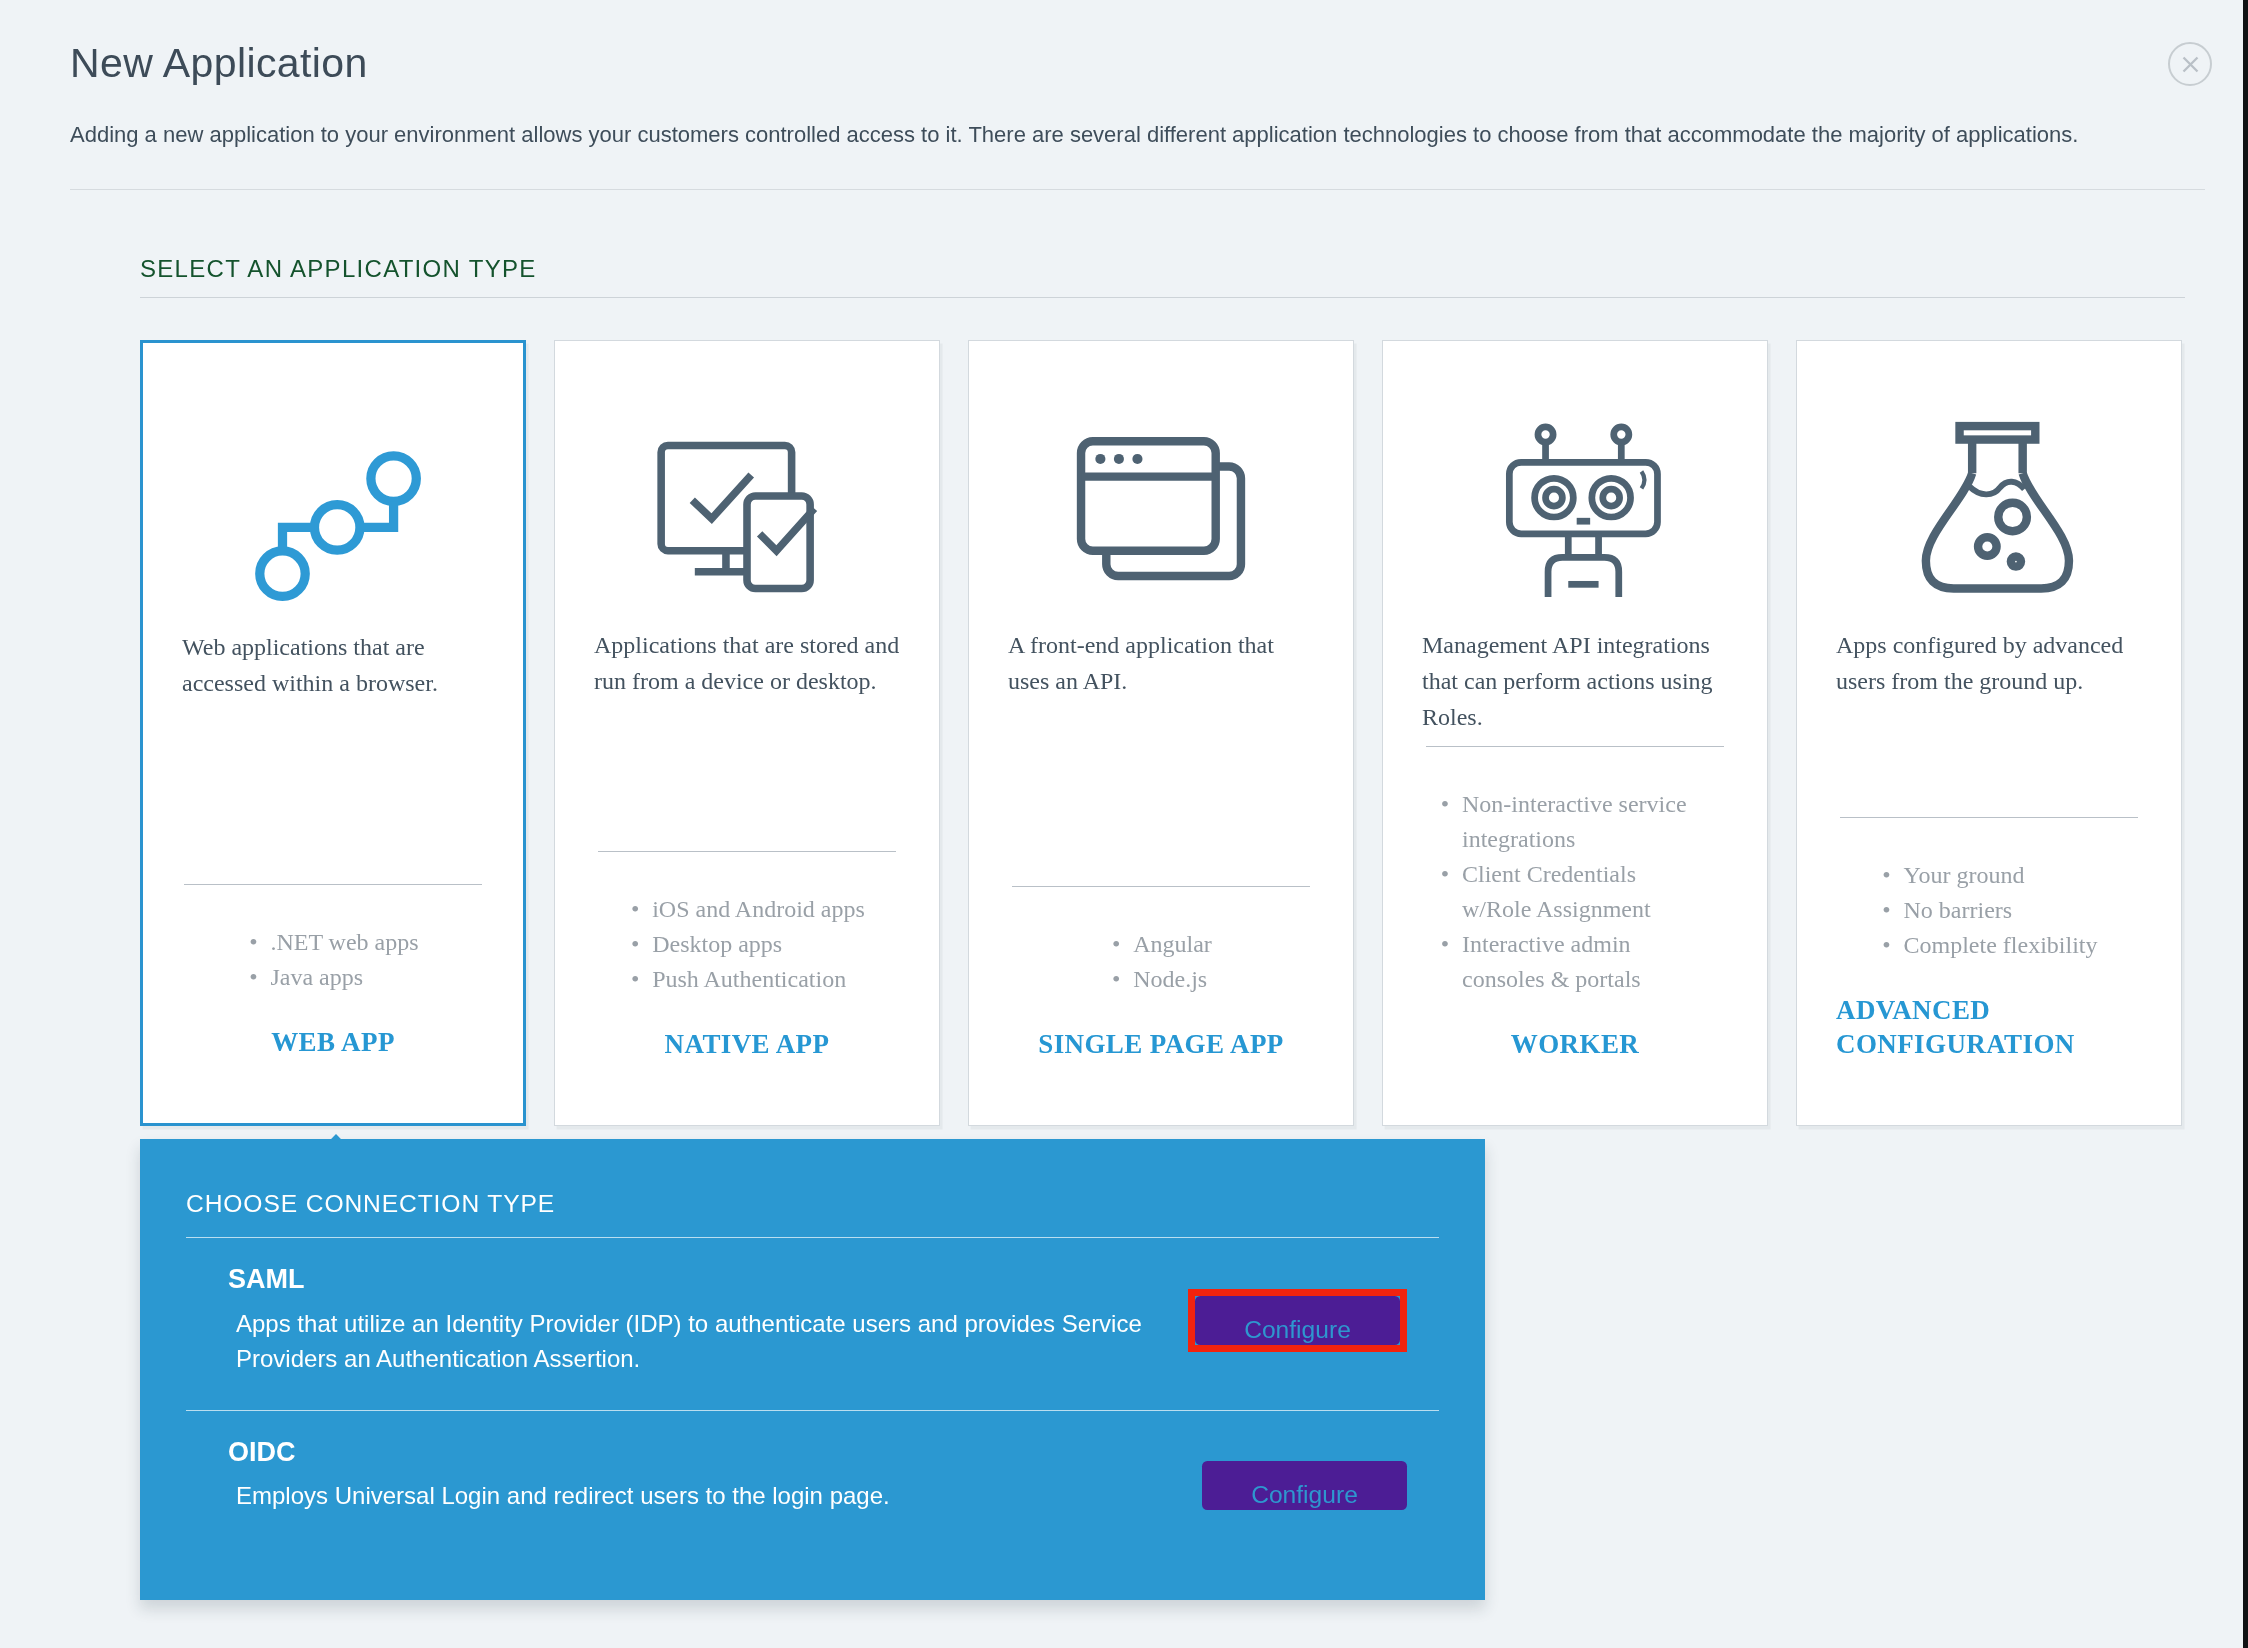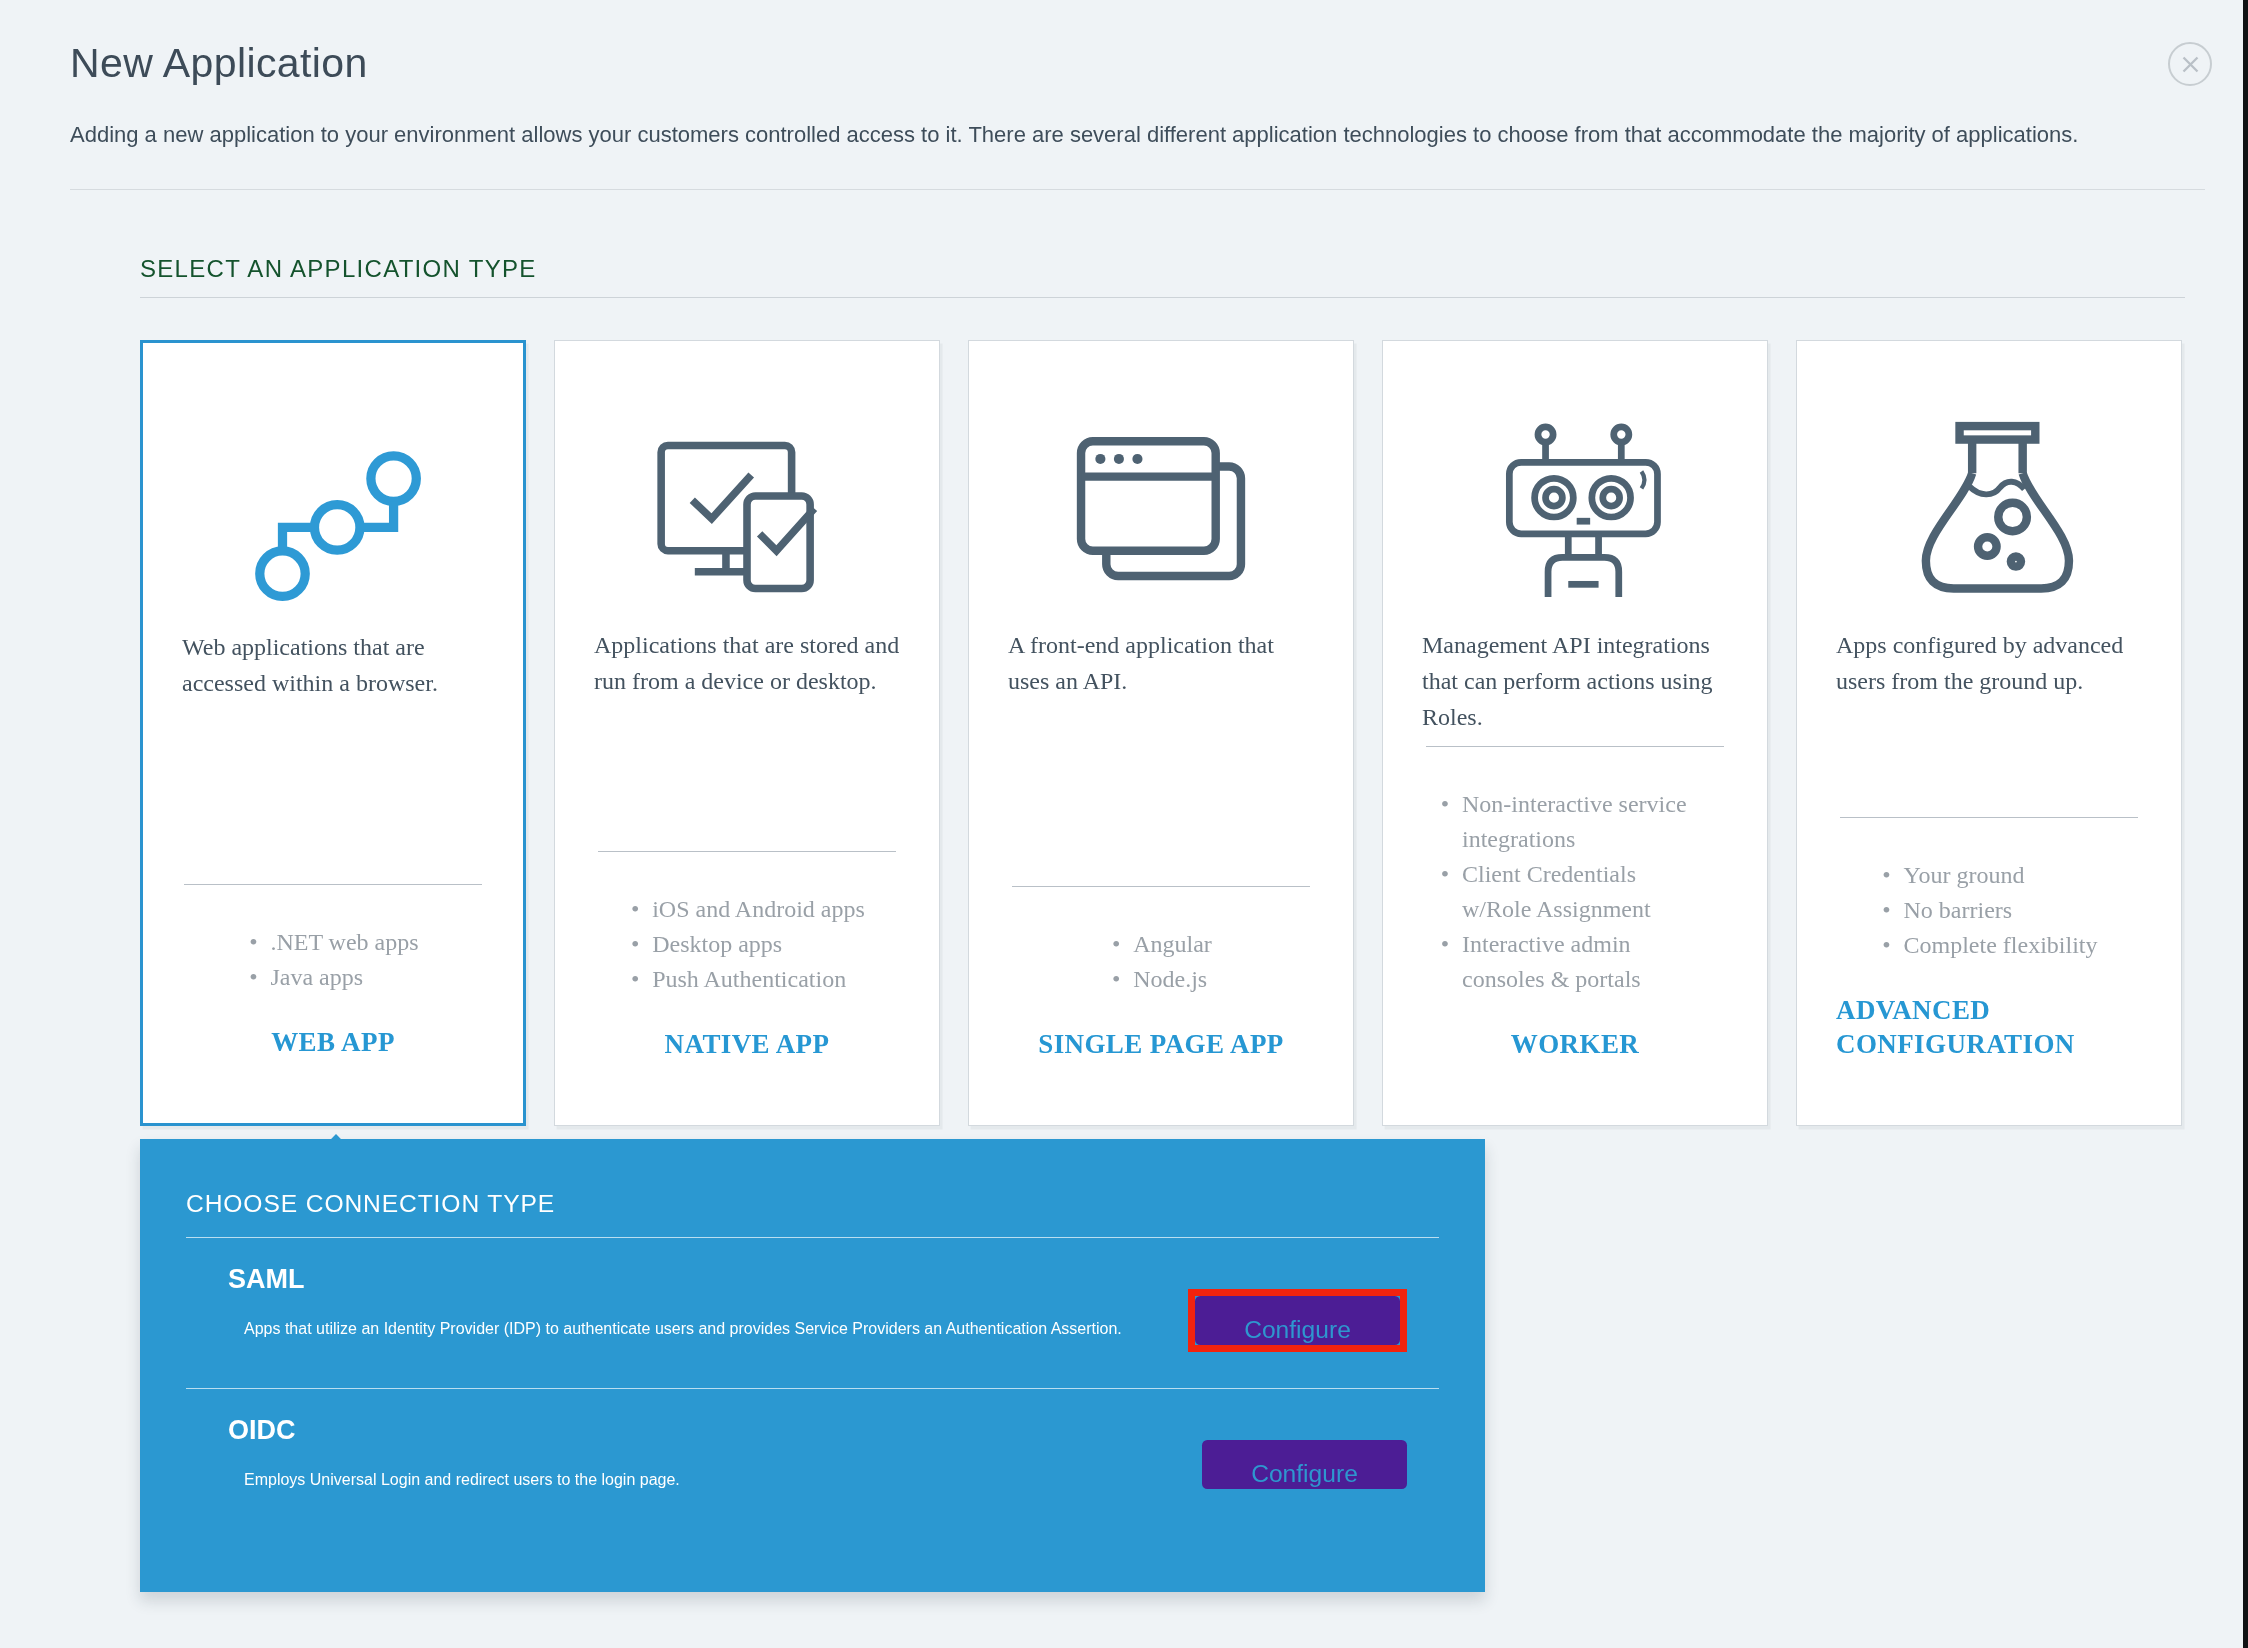--- a/index.html
+++ b/index.html
@@ -59,21 +59,21 @@
   .connection-panel {
     position:relative; margin:13px 0 0 140px; width:1345px;
     background:#2b98d1; padding:51px 46px 53px 46px;
     box-shadow:0 8.8px 14px rgba(30,50,65,0.16);
   }
   .panel-heading { color:#fff; font-size:24.6px; letter-spacing:0.9px; margin:0 0 19.3px 0; font-weight:400; }
   .panel-rule, .row-divider { border:none; border-top:1.8px solid rgba(255,255,255,0.68); margin:0; }
   .panel-row { display:flex; align-items:flex-start; padding:26px 32px 26px 42px; }
   .row-text { flex:1; padding-right:35px; }
   .row-title { color:#fff; font-size:27px; font-weight:bold; margin:0 0 10.5px 0; }
-  .row-desc { color:#fff; font-size:16px; line-height:35px; max-width:992px; margin:16px; }
+  .row-desc { color:#fff; font-size:24px; line-height:35px; max-width:992px; margin:8px; }
   .btn-wrap { margin-top:24.6px; line-height:0; }
   .red-highlight { border:7px solid #f2230e; }
   .configure-btn {
     width:205px; height:49px; background:#4c1d95; border:none; border-radius:5.3px;
     color:#2e97cf; font-size:24.6px; font-family:inherit; cursor:pointer; line-height:67px; padding:0;
   }
 
   svg { display:block; }
 </style>
 </head>

